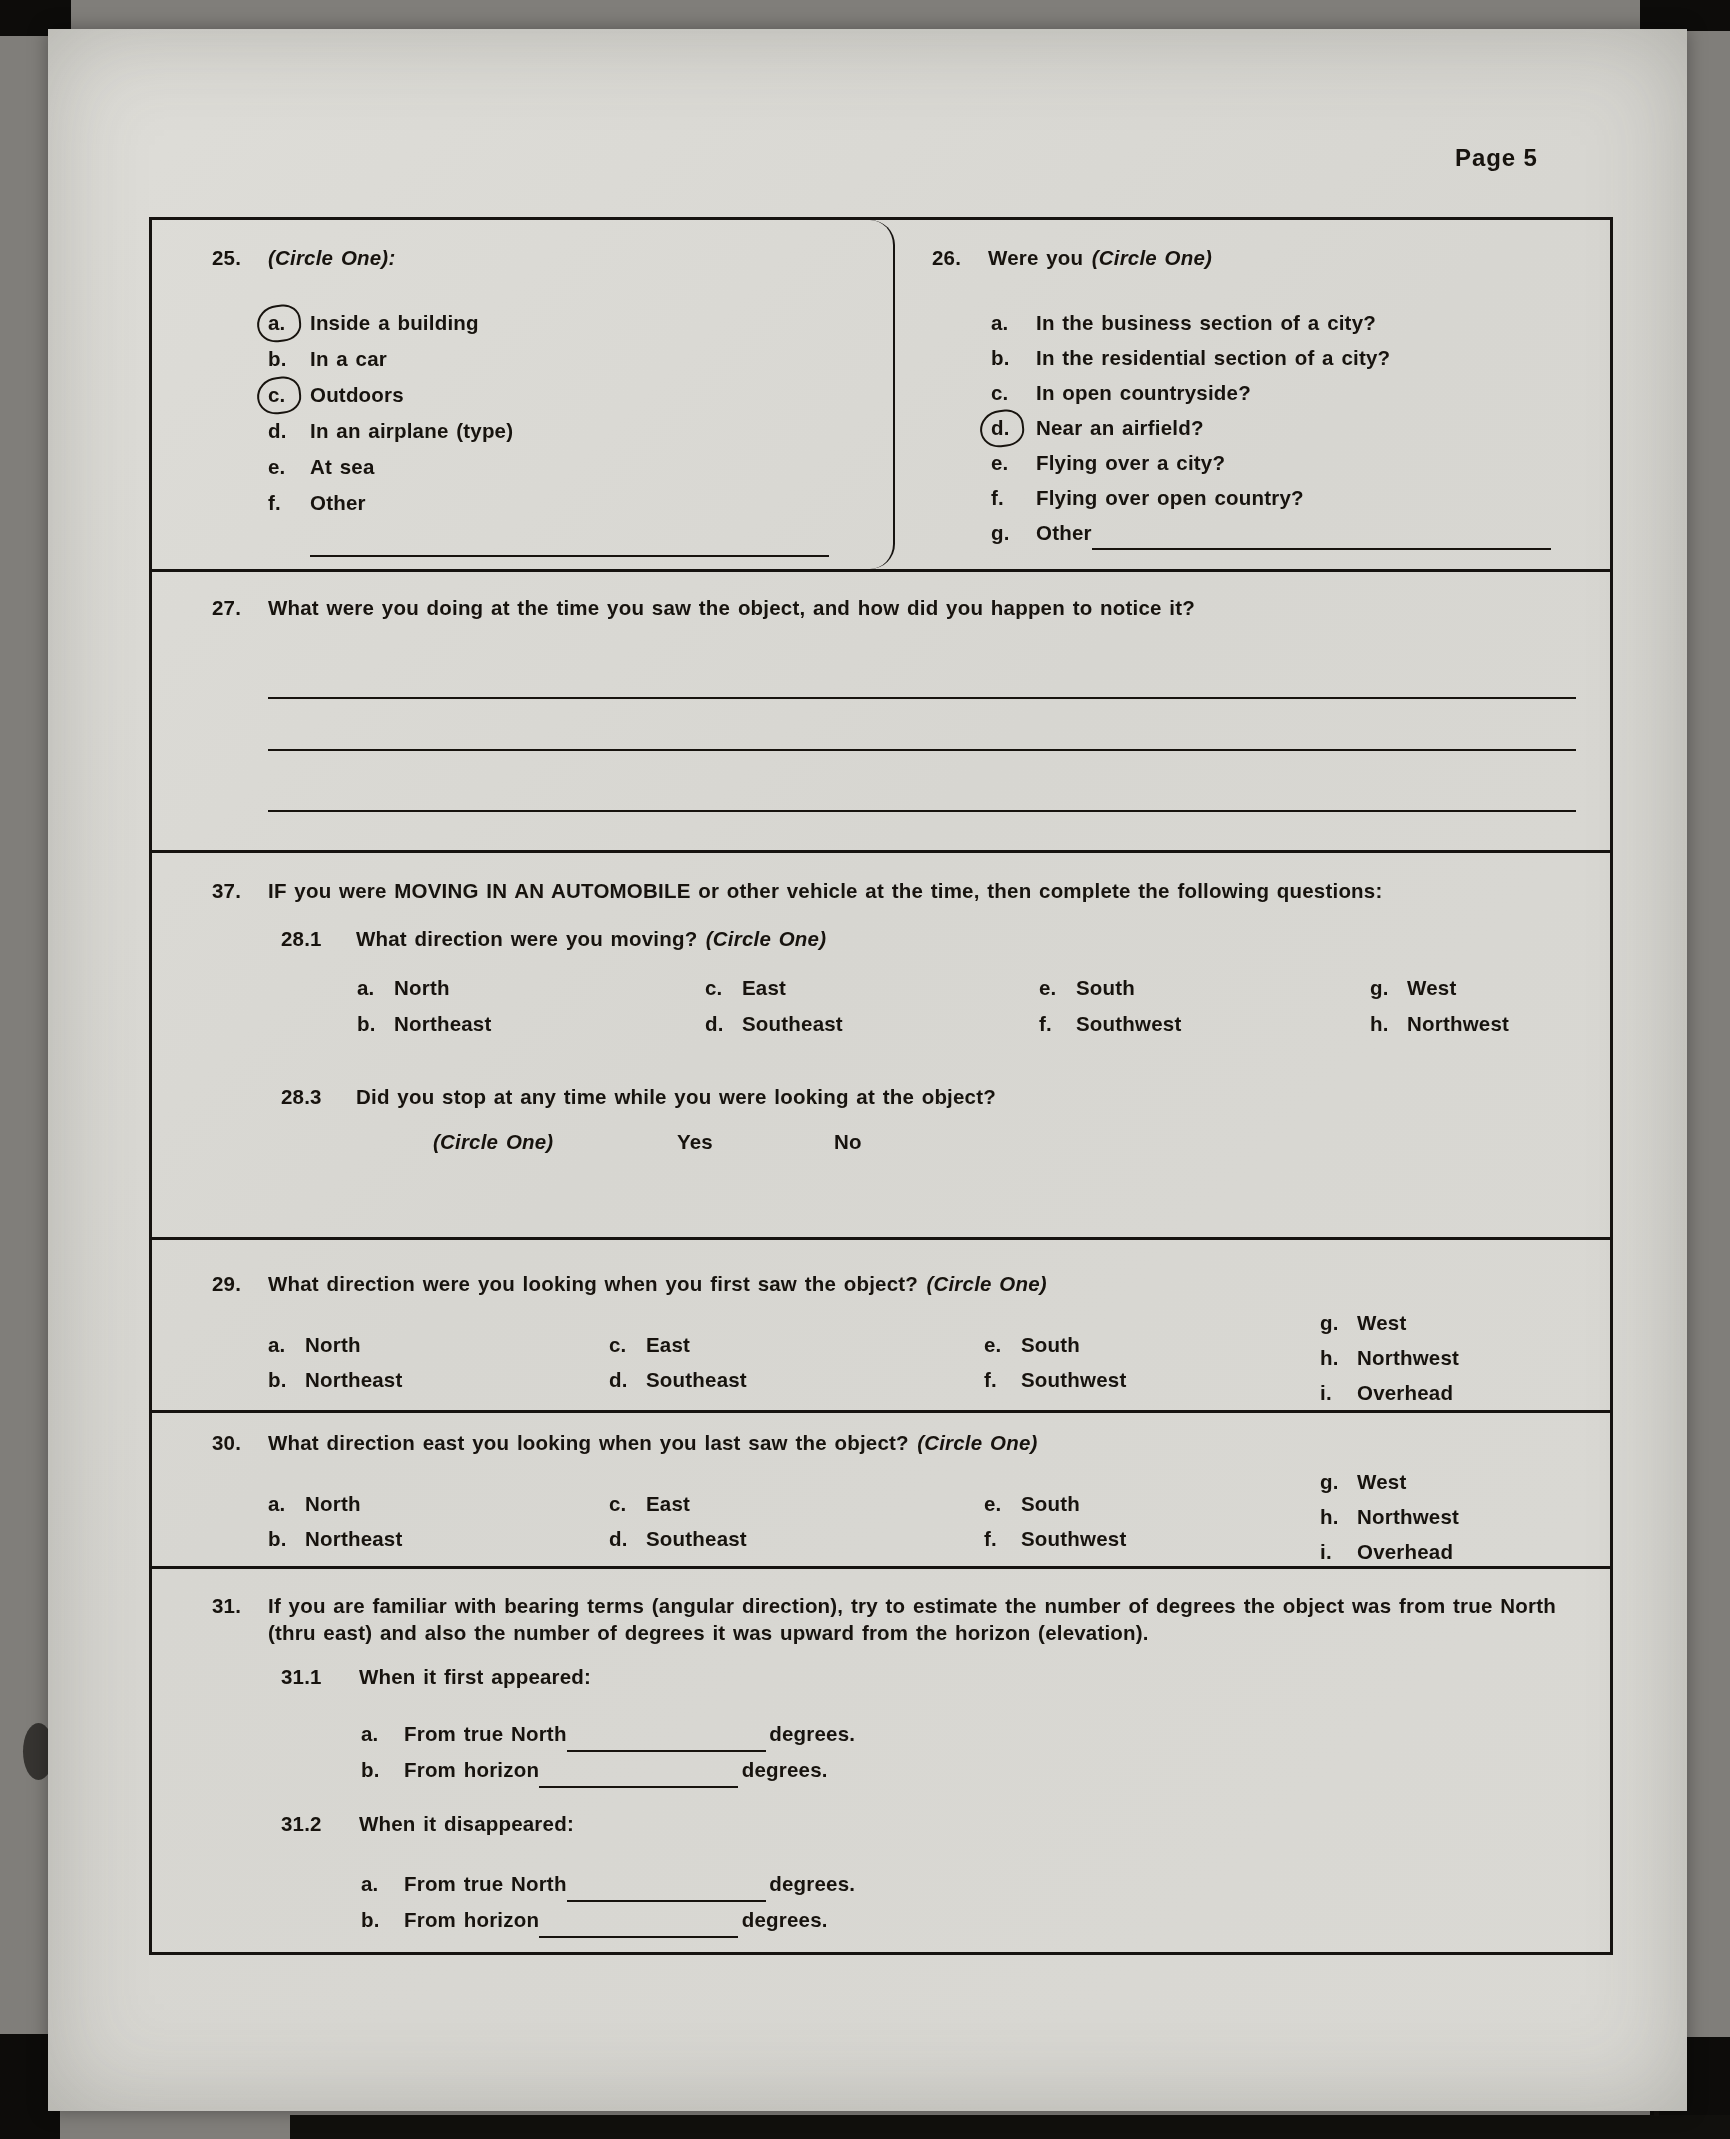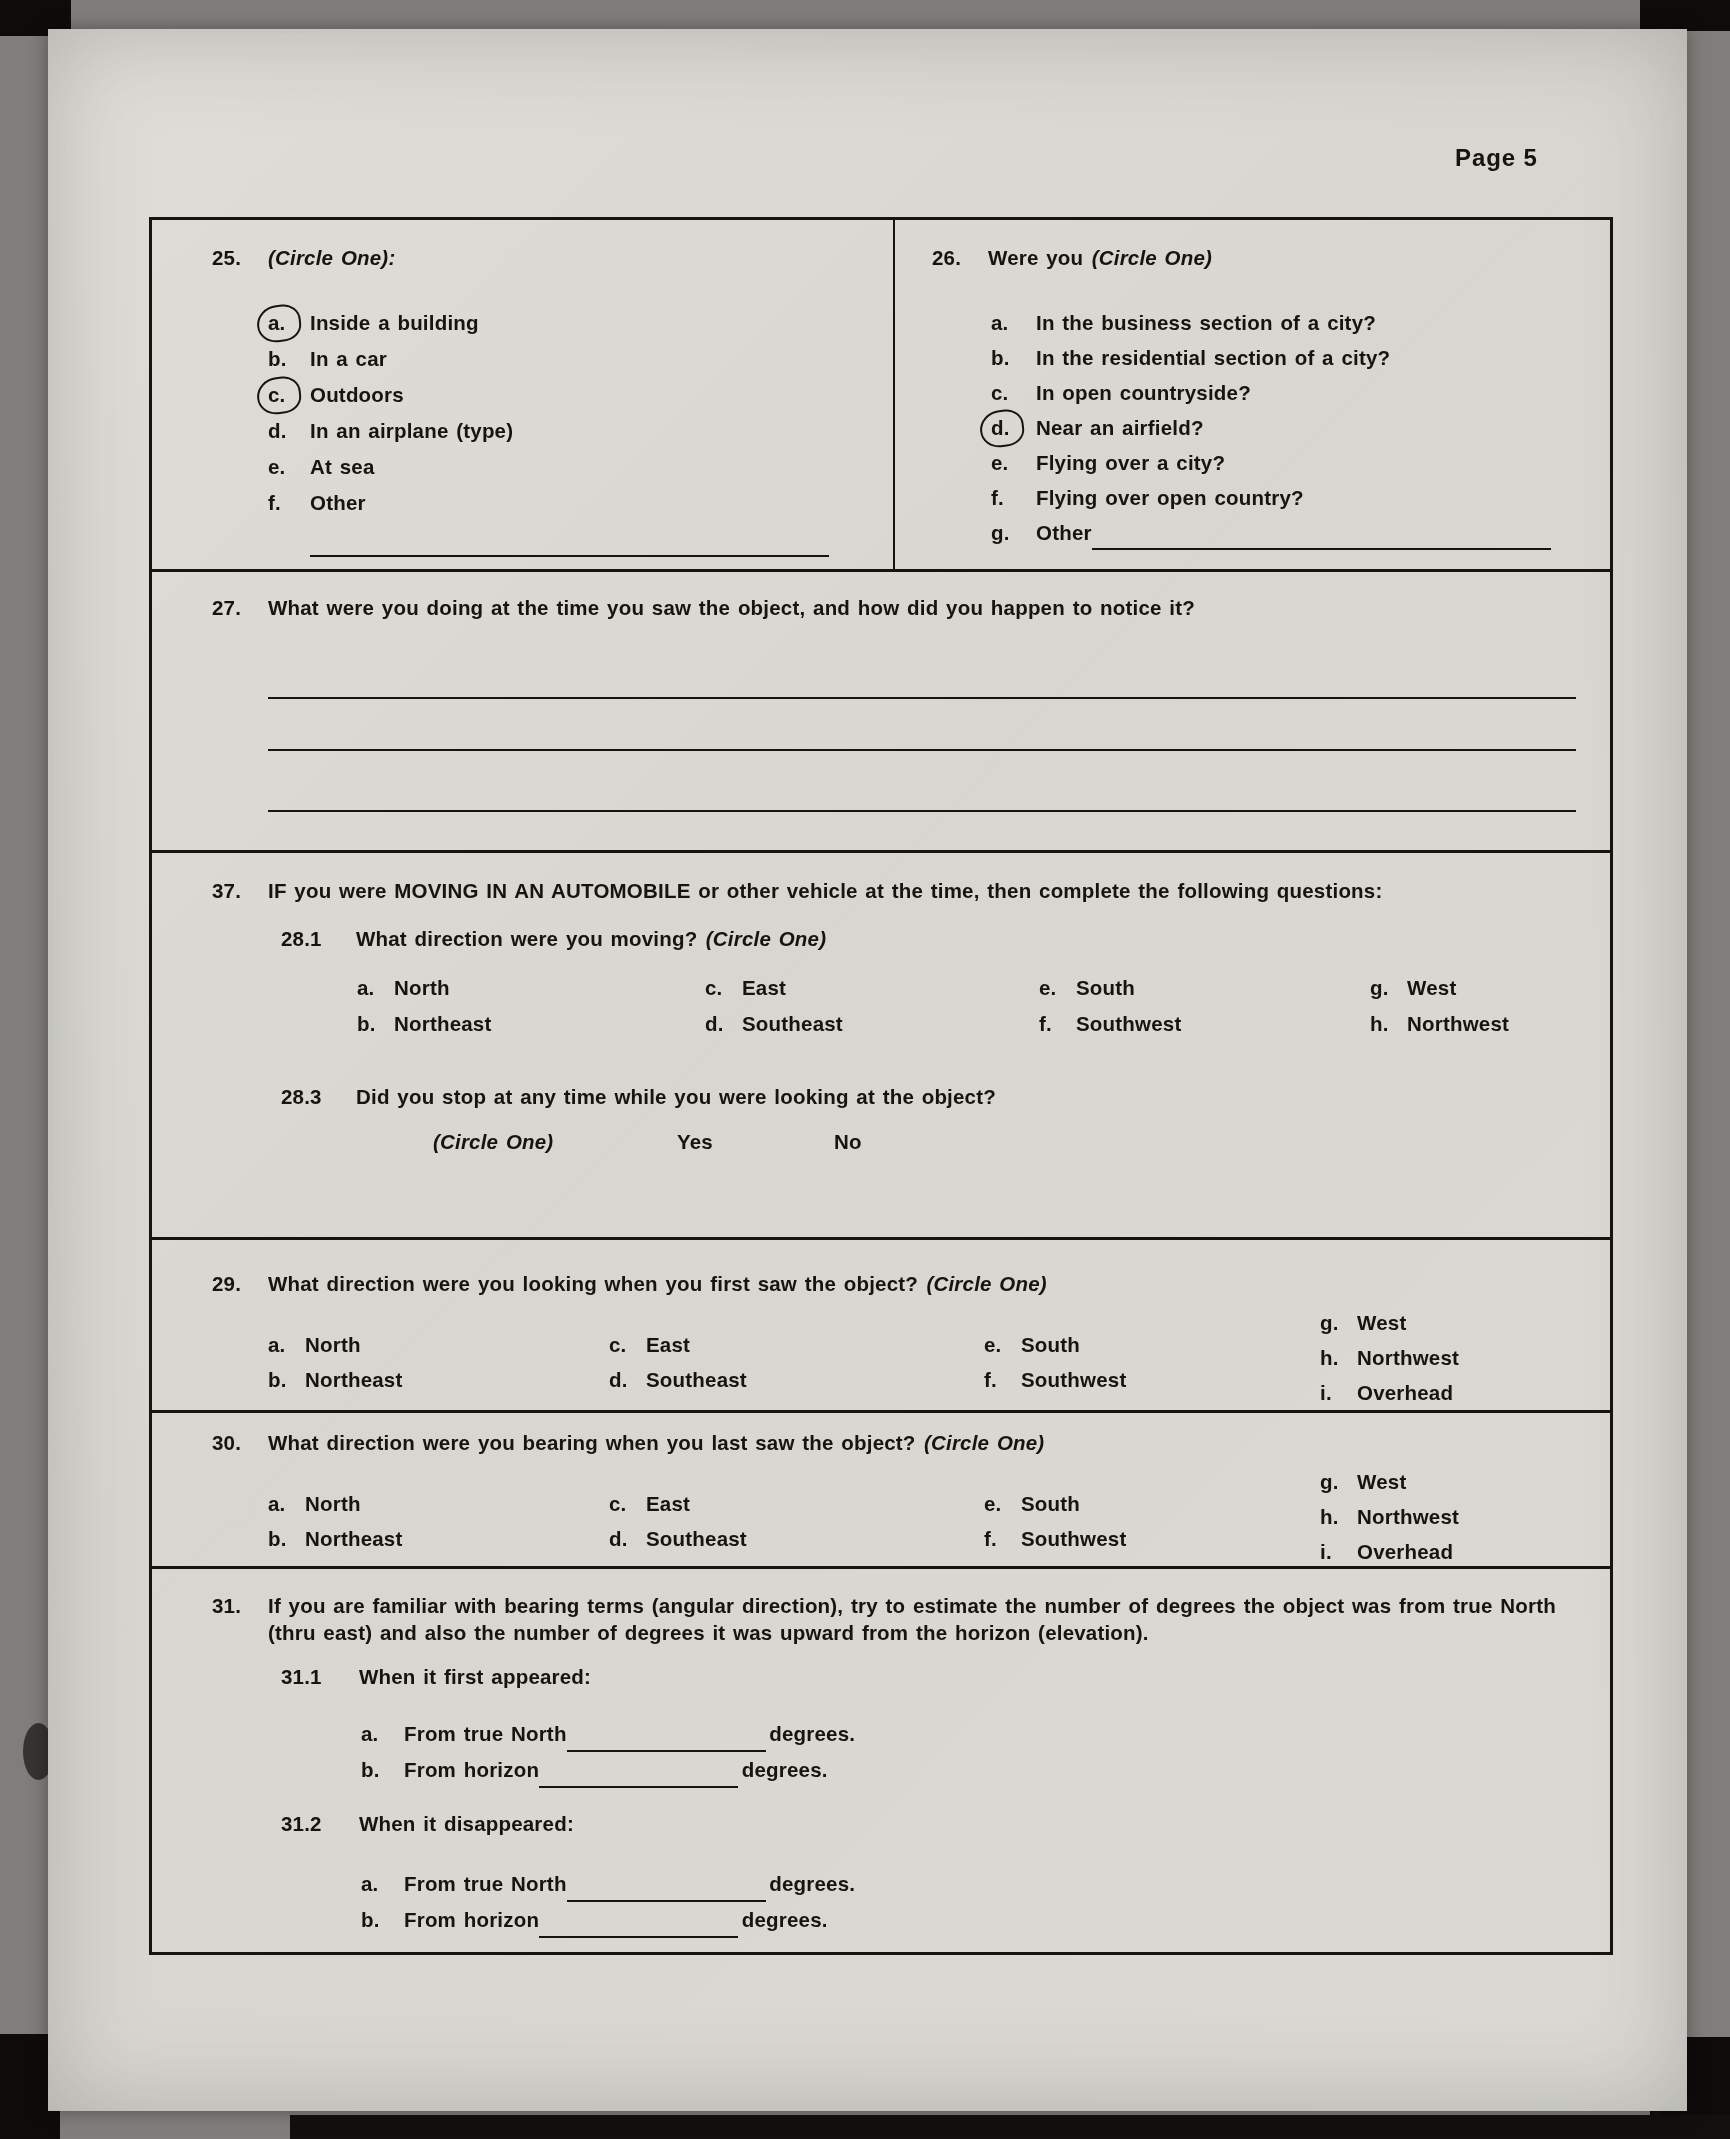--- a/index.html
+++ b/index.html
@@ -44,21 +44,21 @@
   }
   .row { position:relative; overflow:hidden; }
   .row + .row { border-top:3px solid #161310; }
   .r1 { height:349px; display:flex; }
   .r2 { height:281px; padding:23px 17px 0 60px; }
   .r3 { height:387px; padding:25px 15px 0 60px; }
   .r4 { height:173px; padding:31px 15px 0 60px; }
   .r5 { height:156px; padding:17px 15px 0 60px; }
   .r6 { height:386px; padding:24px 24px 0 60px; }
 
-  .c25 { width:743px; border-right:2.4px solid #161310; padding:25px 12px 0 60px; }
+  .c25 { width:743px; border-right:2.4px solid #161310; padding:25px 12px 0 60px;border-radius:25px; }
   .c26 { flex:1; padding:25px 12px 0 37px; }
 
   .qhead { display:flex; align-items:flex-start; }
   .qnum { flex:0 0 56px; }
   .qtitle { flex:1; }
   .qtitle .line { display:block; line-height:26.6px; }
   .it { font-style:italic; }
   .insub { margin-left:8.4px; }
 
   .opts { margin-top:33px; }
@@ -338,21 +338,21 @@
                 <span>Overhead</span>
               </div>
           </div>
         </div>
       </div>
 
       <div class="row r5">
         <div class="qhead">
           <span class="qnum">30.</span>
           <span class="qtitle">
-            <span class="line"><span>What direction were you bearing when you last saw the object?</span><span class="it insub">(Circle One)</span></span>
+            <span class="line"><span>What direction east you looking when you last saw the object?</span><span class="it insub">(Circle One)</span></span>
           </span>
         </div>
         <div class="dirgrid">
           <div class="dcol dw1 pad">
             <div class="opt">
                 <span class="letter">a.</span>
                 <span>North</span>
               </div>
             <div class="opt">
                 <span class="letter">b.</span>

